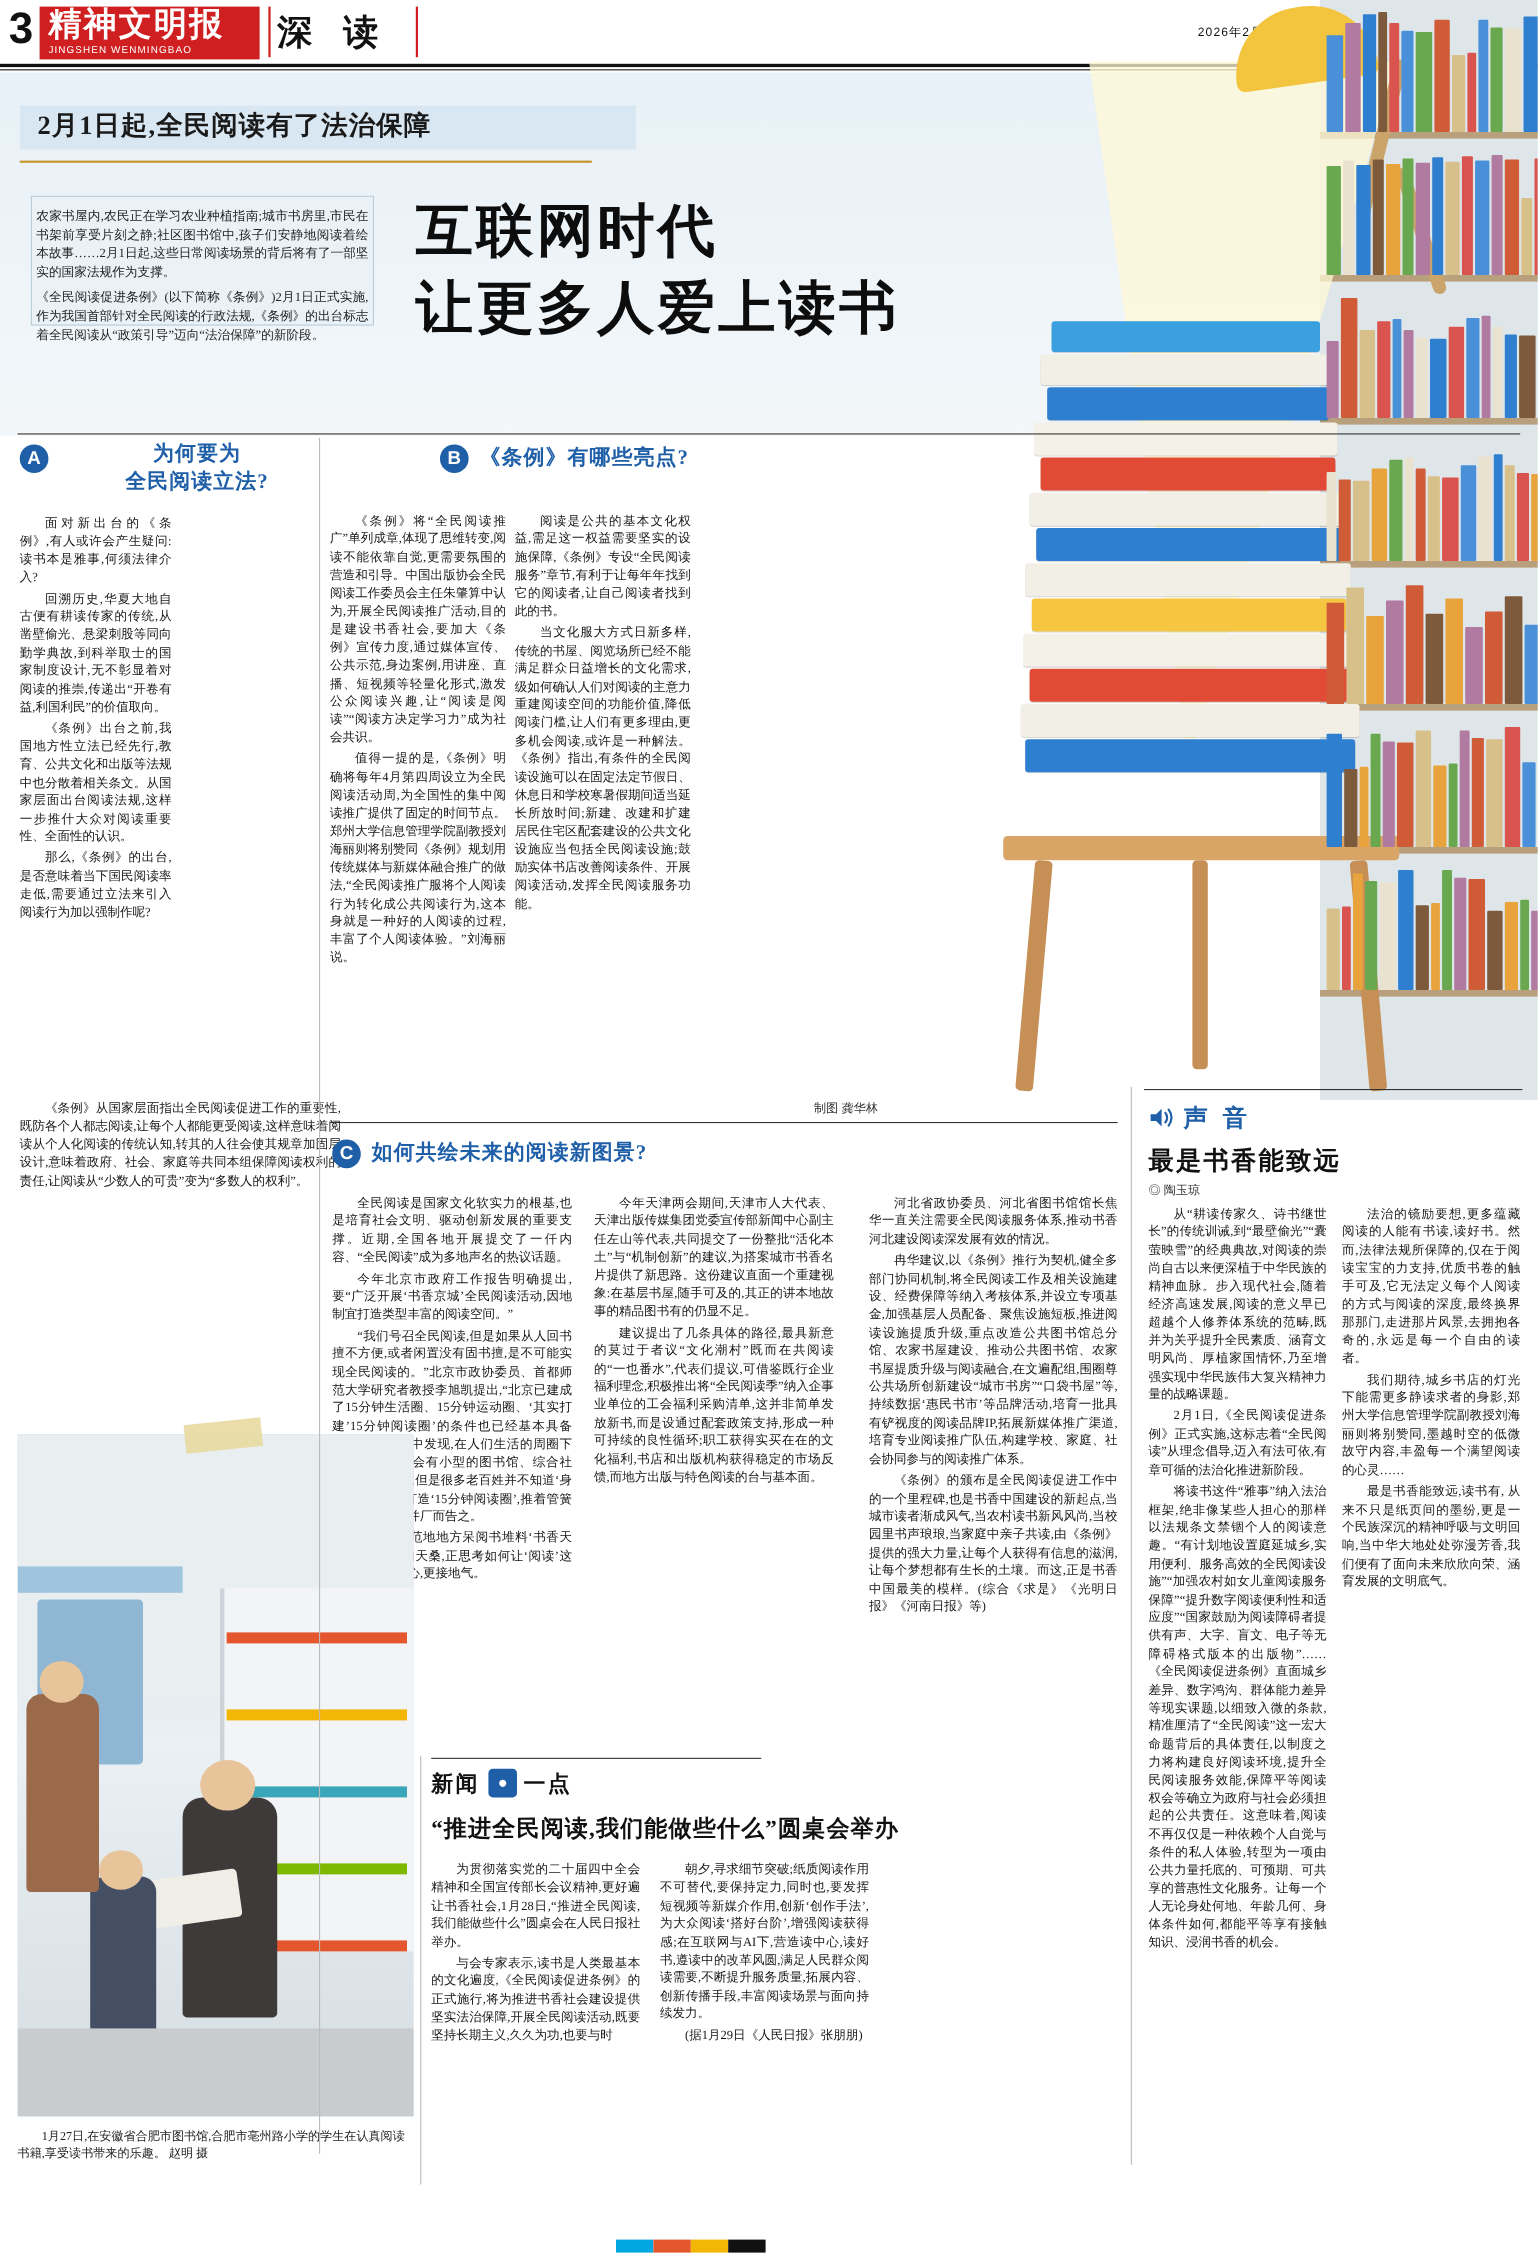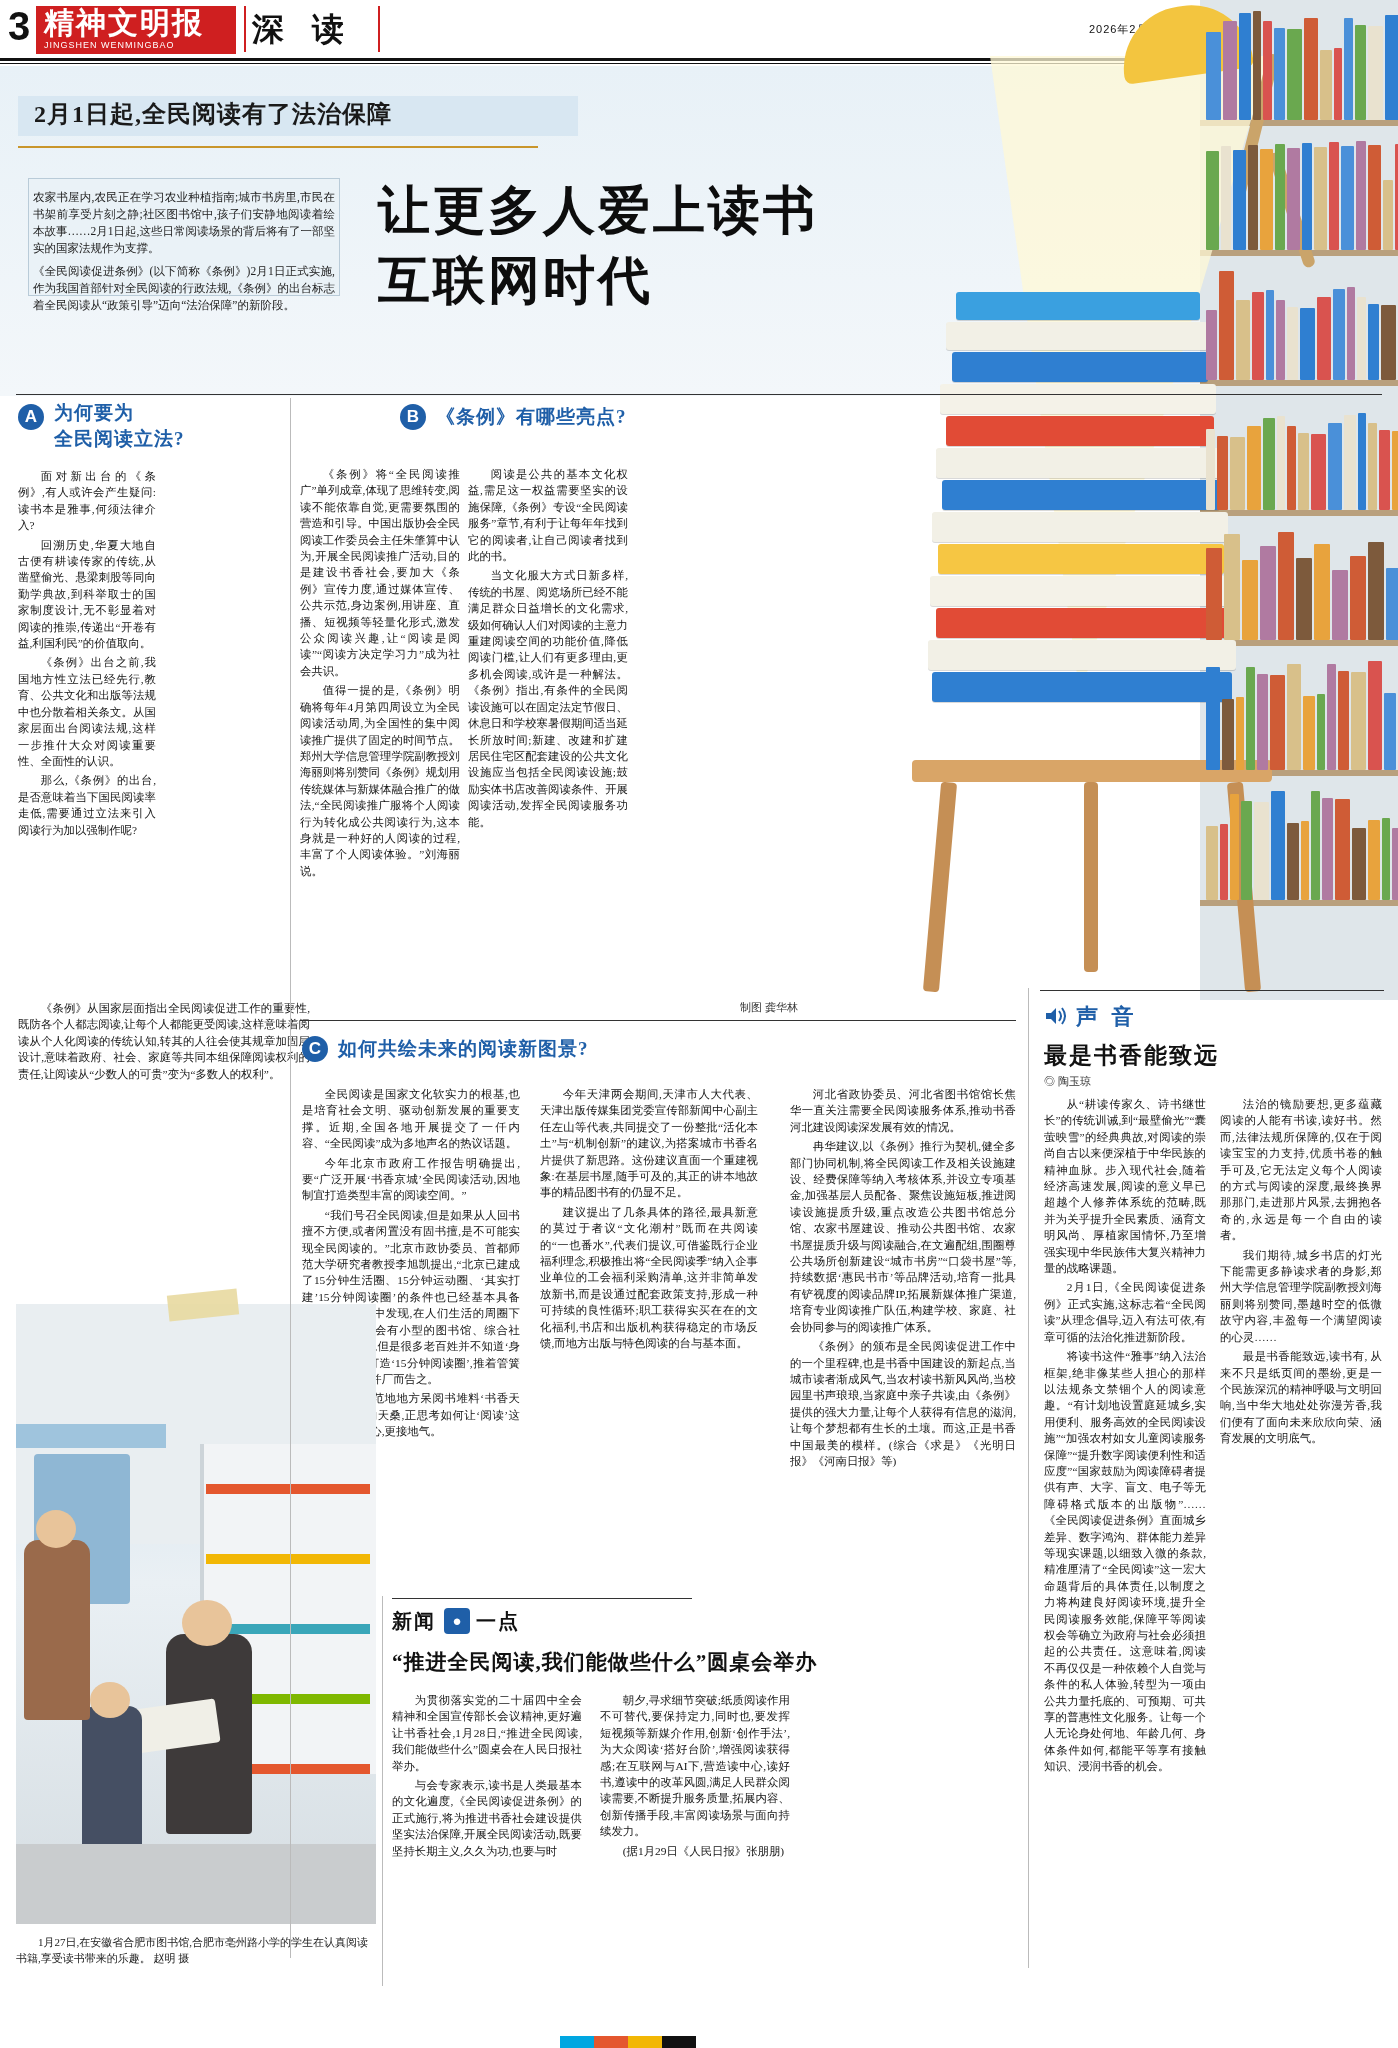--- a/index.html
+++ b/index.html
@@ -227,35 +227,35 @@
       <div class="bookspine" style="left: 808px; top: 820px; width: 12px; height: 80px; background: rgb(232, 163, 61);"></div>
       <div class="bookspine" style="left: 822px; top: 818px; width: 8px; height: 82px; background: rgb(106, 168, 79);"></div>
       <div class="bookspine" style="left: 832px; top: 828px; width: 9px; height: 72px; background: rgb(176, 122, 161);"></div>
     </div>
 
   <div class="kicker-band"></div>
   <div class="kicker">2月1日起,全民阅读有了法治保障</div>
   <div class="kicker-rule"></div>
 
   <div class="headline">
+    <div>互联网时代</div>
     <div>让更多人爱上读书</div>
-    <div>互联网时代</div>
   </div>
 
   <div class="lead-box">
     <p>农家书屋内,农民正在学习农业种植指南;城市书房里,市民在书架前享受片刻之静;社区图书馆中,孩子们安静地阅读着绘本故事……2月1日起,这些日常阅读场景的背后将有了一部坚实的国家法规作为支撑。</p>
     <p>《全民阅读促进条例》(以下简称《条例》)2月1日正式实施,作为我国首部针对全民阅读的行政法规,《条例》的出台标志着全民阅读从“政策引导”迈向“法治保障”的新阶段。</p>
   </div>
 
   <div class="cap" style="left:740px;top:1000px;">制图 龚华林</div>
 
   <div class="thinline" style="left:16px;top:394px;width:1366px;"></div>
 
   <div class="secmark" style="left:18px;top:404px;">A</div>
-  <div class="sectitle" style="left:54px;top:400px;width:250px;">
+  <div class="sectitle" style="left:54px;top:400px;width:250px;text-align:center;">
     <div>为何要为</div>
     <div>全民阅读立法?</div>
   </div>
 
   <div class="col" style="left:18px;top:468px;width:138px;height:520px;">
     <p>面对新出台的《条例》,有人或许会产生疑问:读书本是雅事,何须法律介入?</p>
     <p>回溯历史,华夏大地自古便有耕读传家的传统,从凿壁偷光、悬梁刺股等同向勤学典故,到科举取士的国家制度设计,无不彰显着对阅读的推崇,传递出“开卷有益,利国利民”的价值取向。</p>
     <p>《条例》出台之前,我国地方性立法已经先行,教育、公共文化和出版等法规中也分散着相关条文。从国家层面出台阅读法规,这样一步推什大众对阅读重要性、全面性的认识。</p>
     <p>那么,《条例》的出台,是否意味着当下国民阅读率走低,需要通过立法来引入阅读行为加以强制作呢?</p>
   </div>

